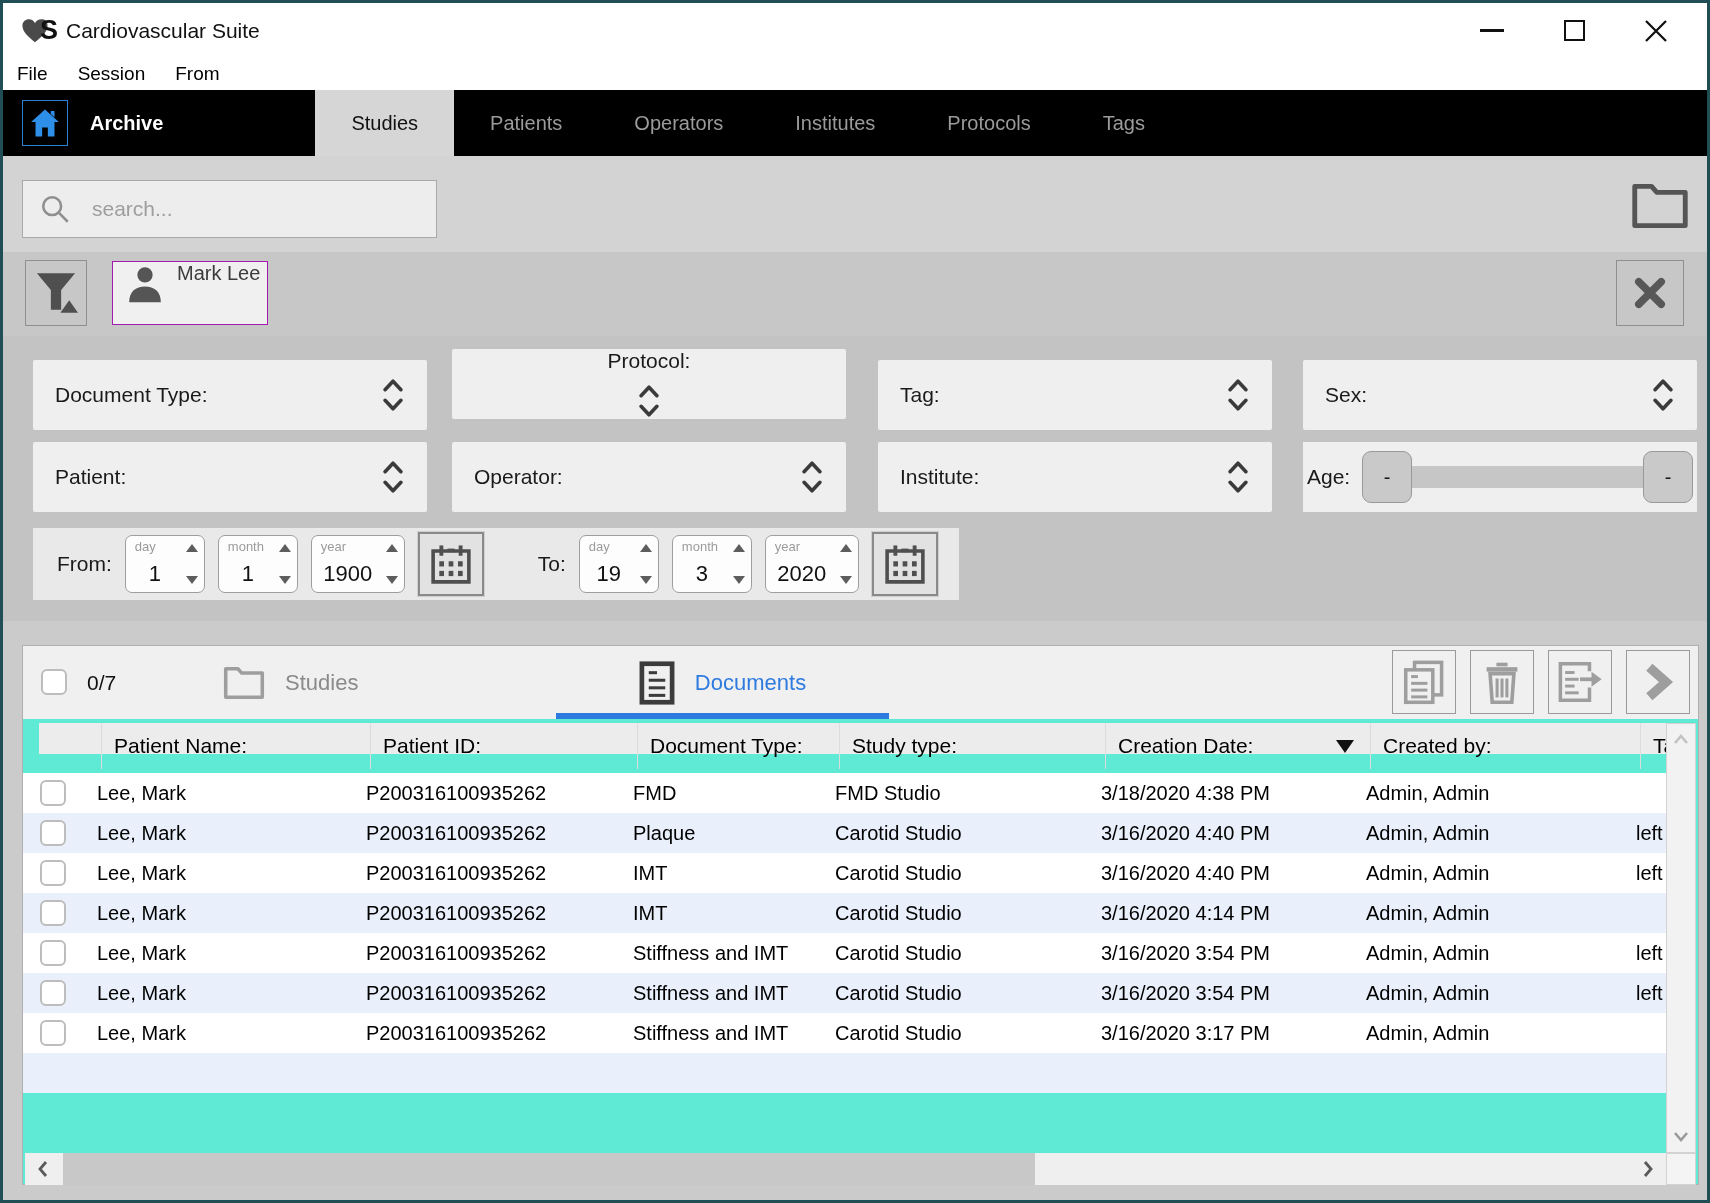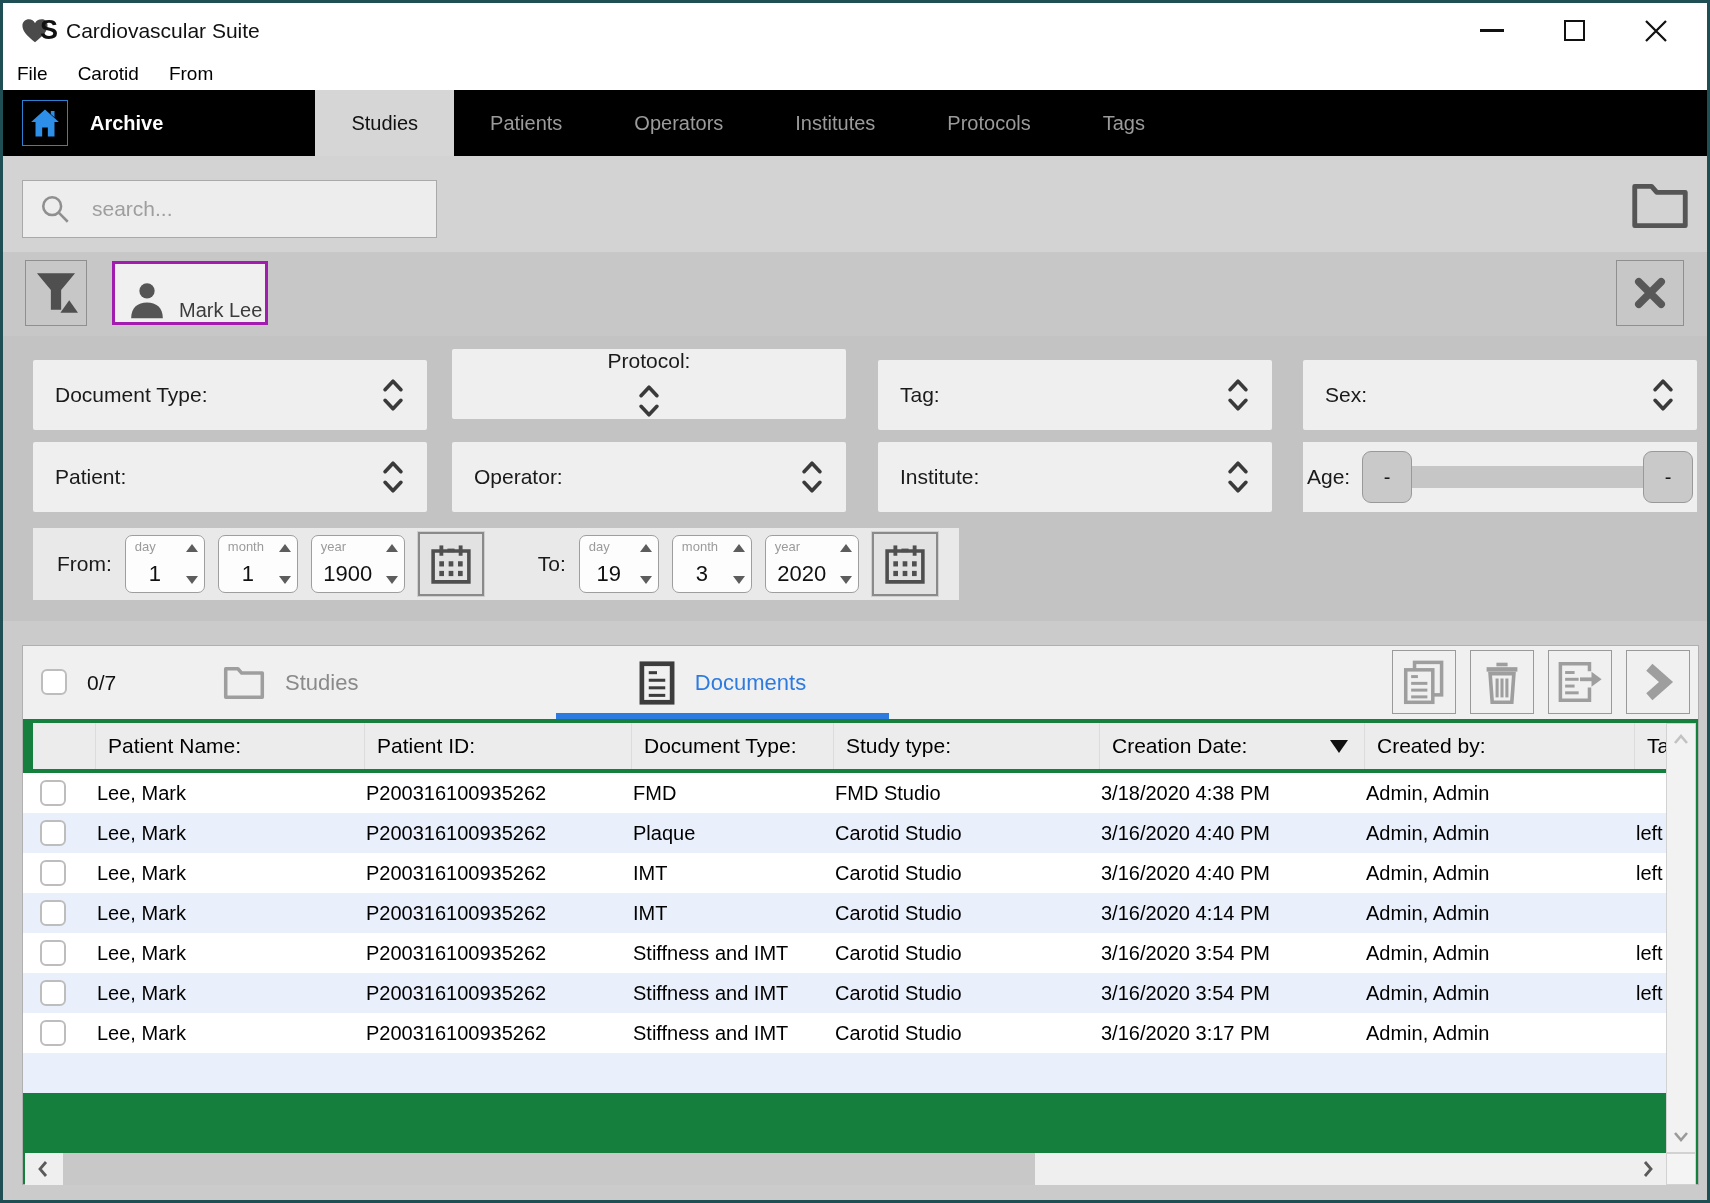--- a/index.html
+++ b/index.html
@@ -32,21 +32,21 @@
   
   .search-row{position:absolute;left:0;top:153px;width:100%;height:96px;background:#d3d3d3;}
   .search-box{position:absolute;left:19px;top:24px;width:415px;height:58px;background:#ededed;border:1px solid #a9a9a9;display:flex;align-items:center;padding-left:15px;}
   .search-box input{flex:1;border:none;background:transparent;outline:none;font-size:21px;color:#a21caf;margin-left:18px;}
   .search-box input::placeholder{color:#9e9e9e;}
   .folder-btn{position:absolute;left:1622px;top:22px;width:70px;height:56px;display:flex;align-items:center;justify-content:center;background:transparent;border:none;}
 
   
   .filter-row{position:absolute;left:0;top:249px;width:100%;height:84px;background:#c7c7c7;}
   .funnel-btn{position:absolute;left:22px;top:8px;width:62px;height:66px;border:1px solid #8f8f8f;display:flex;align-items:center;justify-content:center;background:transparent;}
-  .user-chip{position:absolute;left:109px;top:9px;width:156px;height:64px;background:#f0f0f0;border:3px solid #a21caf;display:flex;align-items:flex-end;padding-left:12px;gap:12px;}
+  .user-chip{position:absolute;left:109px;top:9px;width:156px;height:64px;background:#f0f0f0;border:1px solid #a21caf;display:flex;align-items:flex-start;padding-left:12px;gap:12px;}
   .chip-label{font-size:20px;color:#3c3c3c;}
   .clear-btn{position:absolute;left:1613px;top:8px;width:68px;height:66px;border:1px solid #8f8f8f;display:flex;align-items:center;justify-content:center;background:transparent;}
 
   
   .filters-panel{position:absolute;left:0;top:333px;width:100%;height:285px;background:#c3c3c3;}
   .dropdown{position:absolute;width:394px;height:70px;background:#efefef;border-radius:2px;display:flex;align-items:center;justify-content:space-between;padding:0 22px;}
   .dd-label{font-size:21px;color:#1a1a1a;}
   .age-box{position:absolute;left:1300px;top:106px;width:394px;height:70px;background:#efefef;display:flex;align-items:center;padding:0 4px;}
   .age-label{font-size:21px;color:#1a1a1a;}
   .slider{position:relative;flex:1;height:54px;margin-left:12px;}
@@ -62,35 +62,35 @@
   .spinner.year{width:94px;}
   .spin-unit{position:absolute;top:3px;left:9px;font-size:13px;color:#9b9b9b;}
   .spin-val{position:absolute;bottom:5px;left:0;right:20px;text-align:center;font-size:22px;color:#111;}
   .spin-arrows{position:absolute;right:6px;top:8px;bottom:8px;display:flex;flex-direction:column;justify-content:space-between;align-items:center;}
   .tri-up{width:0;height:0;border-left:6px solid transparent;border-right:6px solid transparent;border-bottom:8px solid #5d5d5d;}
   .tri-down{width:0;height:0;border-left:6px solid transparent;border-right:6px solid transparent;border-top:8px solid #5d5d5d;}
   .calendar-btn{width:66px;height:64px;background:#e2e2e2;border:2px solid #8a8a8a;outline:1px solid #cfcfcf;display:flex;align-items:center;justify-content:center;}
   .to-gap{width:28px;}
 
   
-  .results-panel{position:absolute;left:19px;top:642px;width:1677px;height:540px;background:#15803d;border:1px solid #b0b0b0;}
+  .results-panel{position:absolute;left:19px;top:642px;width:1677px;height:540px;background:#5eead4;border:1px solid #b0b0b0;}
   .rtoolbar{position:absolute;left:0;top:0;width:100%;height:73px;background:#f0f0f0;}
   .sel-check{position:absolute;left:18px;top:23px;}
   .checkbox{display:inline-block;width:26px;height:26px;background:#fff;border:2px solid #bdbdbd;border-radius:6px;}
   .sel-count{position:absolute;left:64px;top:0;line-height:73px;font-size:21px;color:#111;}
   .rtab{position:absolute;top:0;height:73px;display:flex;align-items:center;gap:20px;}
   .rtab.studies{left:200px;}
   .rtab.documents{left:533px;width:333px;justify-content:center;}
   .rtab-label{font-size:22px;color:#8a8a8a;}
   .rtab.documents .rtab-label{color:var(--accent,#2e7be0);}
   .doc-underline{position:absolute;left:533px;bottom:0;width:333px;height:6px;background:var(--accent,#2e7be0);}
   .toolbar-buttons{position:absolute;right:8px;top:4px;display:flex;gap:14px;}
   .tool-btn{width:64px;height:64px;background:#f0f0f0;border:1px solid #9a9a9a;display:flex;align-items:center;justify-content:center;}
 
-  .thead{position:absolute;left:10px;top:77px;width:1645px;height:46px;background:#ececec;padding-left:23px;}
+  .thead{position:absolute;left:16px;top:77px;width:1645px;height:31px;background:#ececec;padding-left:23px;}
   .hcell{position:absolute;top:0;height:46px;line-height:46px;font-size:21px;color:#000;padding-left:12px;white-space:nowrap;overflow:hidden;border-left:1px solid #dcdcdc;}
   .sort-tri{position:absolute;right:16px;top:17px;width:0;height:0;border-left:9px solid transparent;border-right:9px solid transparent;border-top:13px solid #111;}
 
   .rows-host{position:absolute;left:0;top:127px;width:1645px;}
   .trow{position:relative;height:40px;background:#fff;}
   .trow.alt{background:#e9f0fb;}
   .cell{position:absolute;top:0;height:40px;line-height:40px;font-size:20px;color:#000;padding-left:12px;white-space:nowrap;overflow:hidden;}
   .row-check{position:absolute;left:17px;top:7px;}
   .empty-stripe{position:absolute;left:0;top:407px;width:1645px;height:40px;background:#e9f0fb;}
 
@@ -133,21 +133,21 @@
       <span class="win-btn">
         <svg width="30" height="30" viewBox="0 0 24 24" fill="none" stroke="#111" stroke-width="1.8">
               <path d="M4 4 L20 20 M20 4 L4 20"></path>
             </svg>
       </span>
     </span>
   </div>
 
   <div class="menubar">
     <span class="menu-item">File</span>
-    <span class="menu-item">Carotid</span>
+    <span class="menu-item">Session</span>
     <span class="menu-item">From</span>
   </div>
 
   <div class="navbar">
     <span class="home-btn">
       <svg width="34" height="32" viewBox="0 0 24 22" fill="#2e8fe8">
             <path d="M12 1.5 L2.2 10.3 H5.3 V20.5 H10 V14.2 H14 V20.5 H18.7 V10.3 H21.8 Z"></path>
             <path d="M16.1 2.6 H18.7 V7 L16.1 4.7 Z"></path>
           </svg>
     </span>

